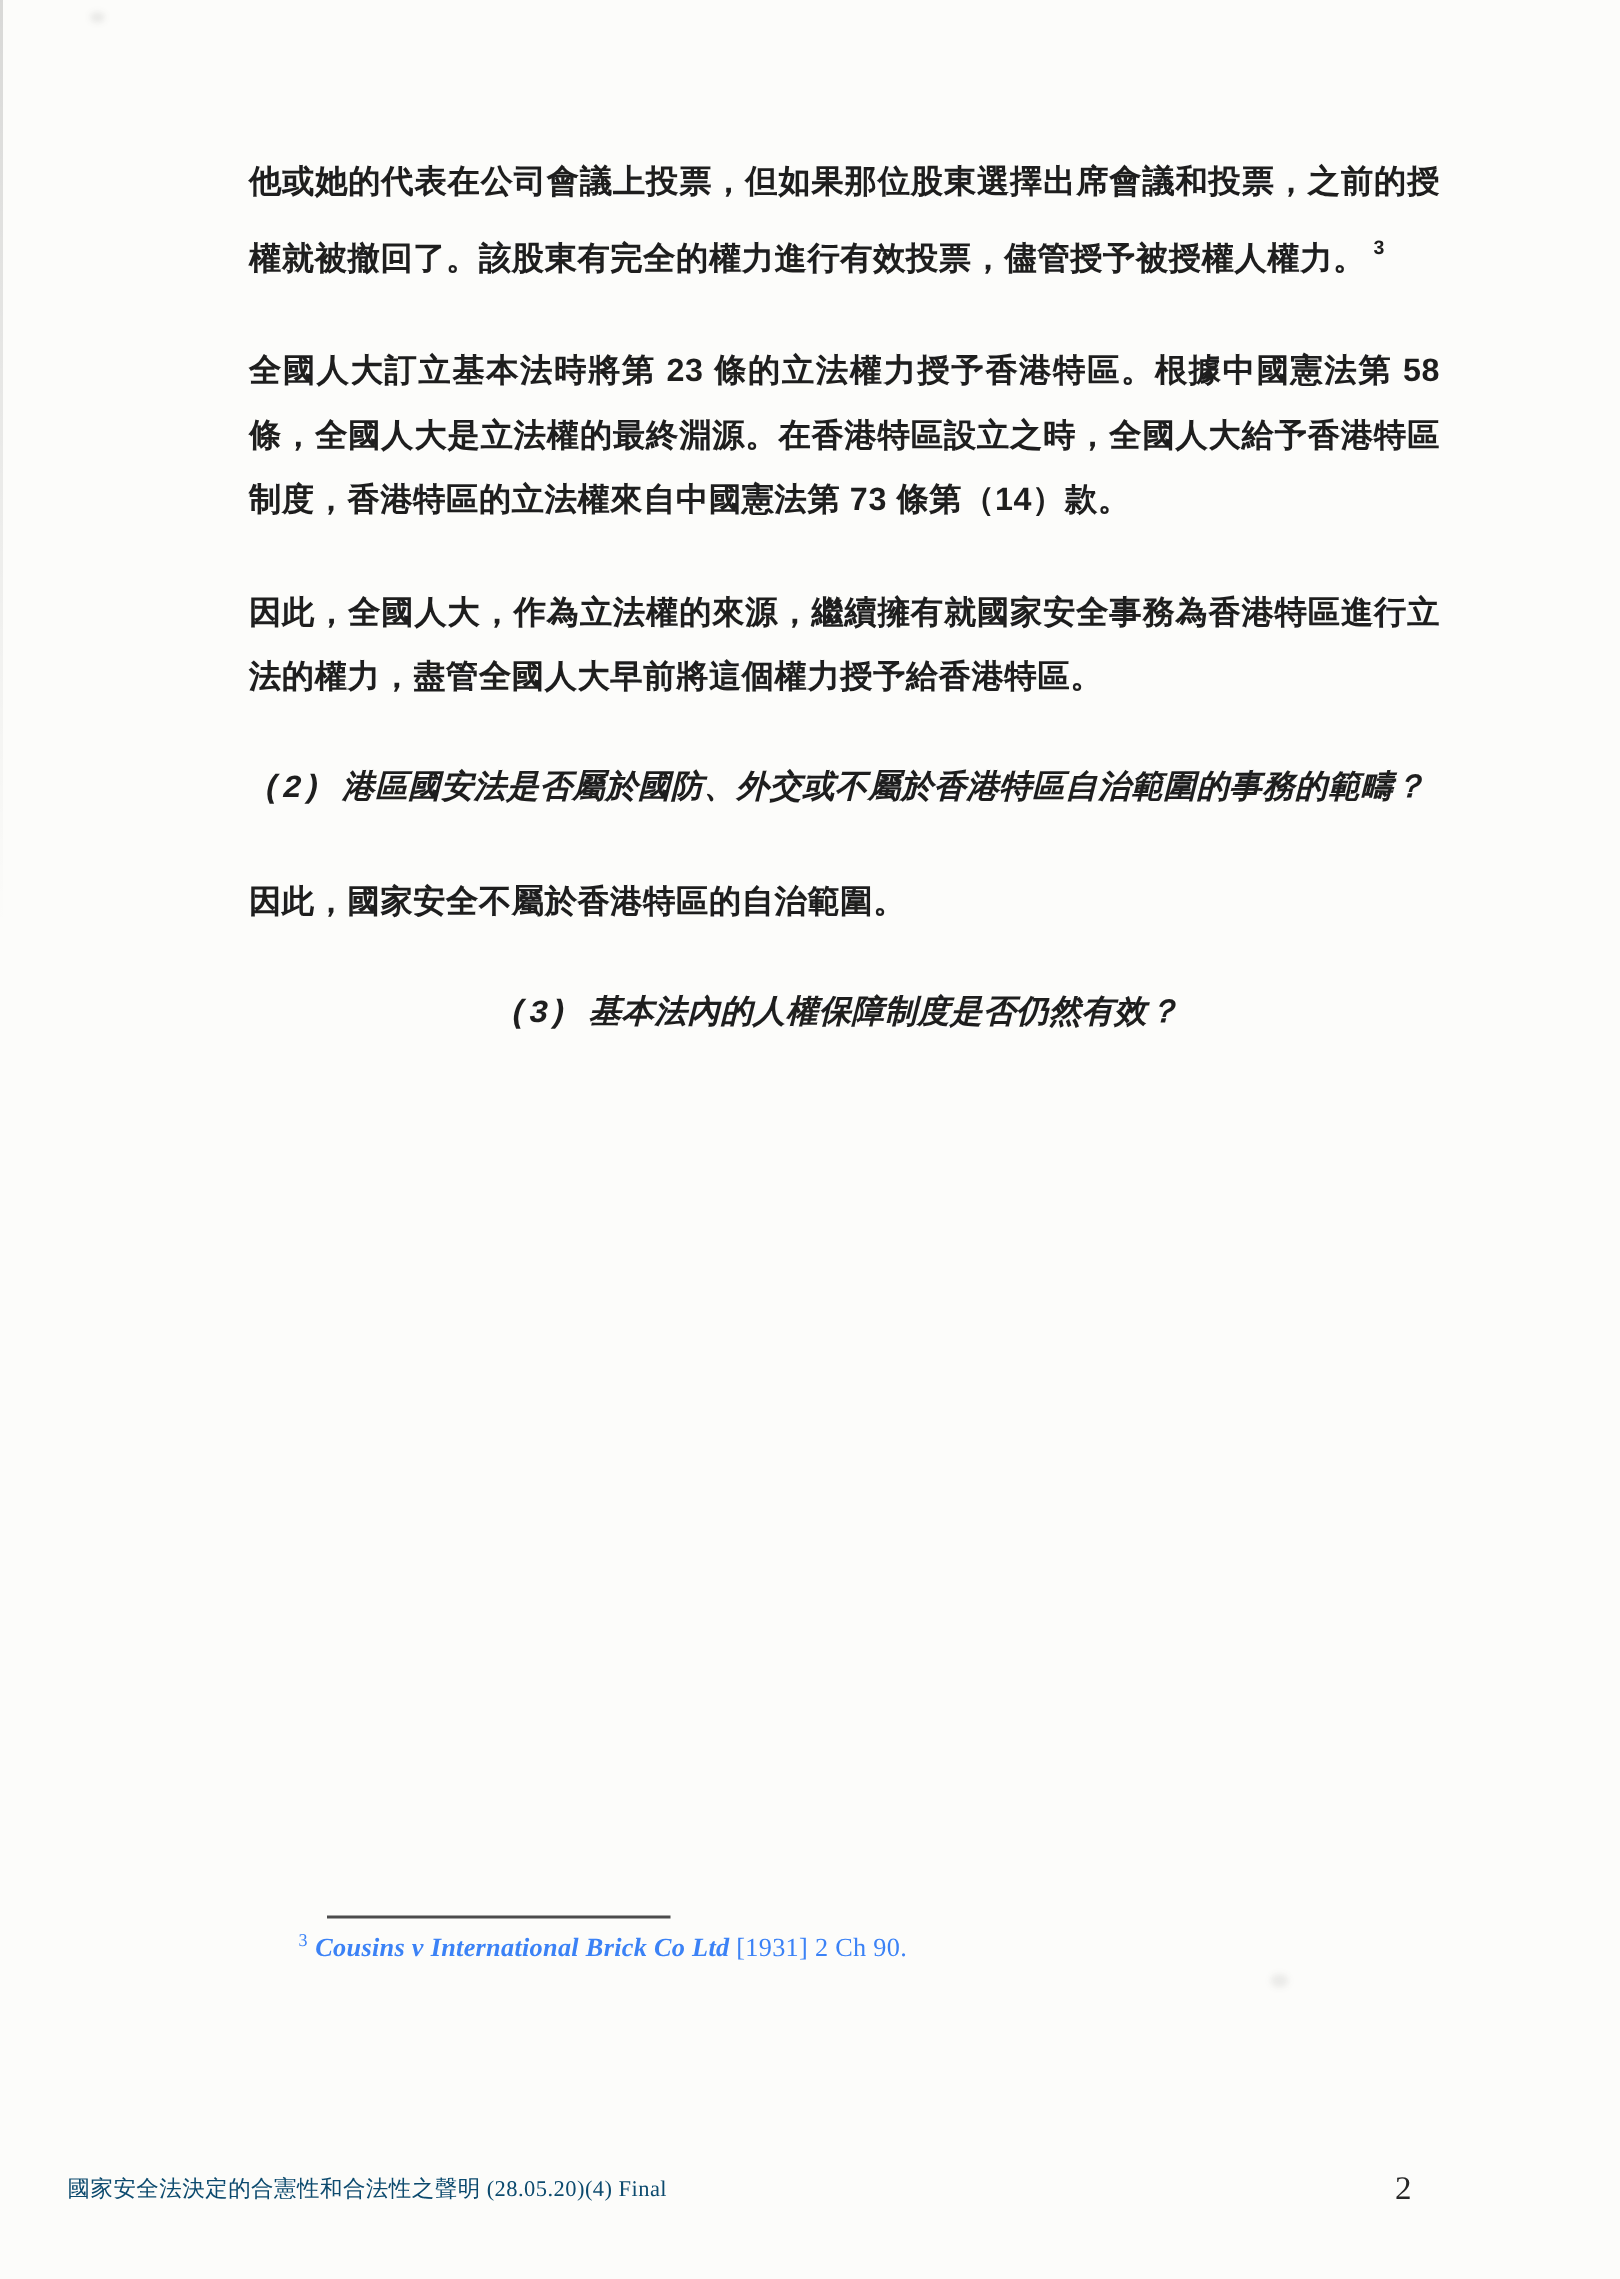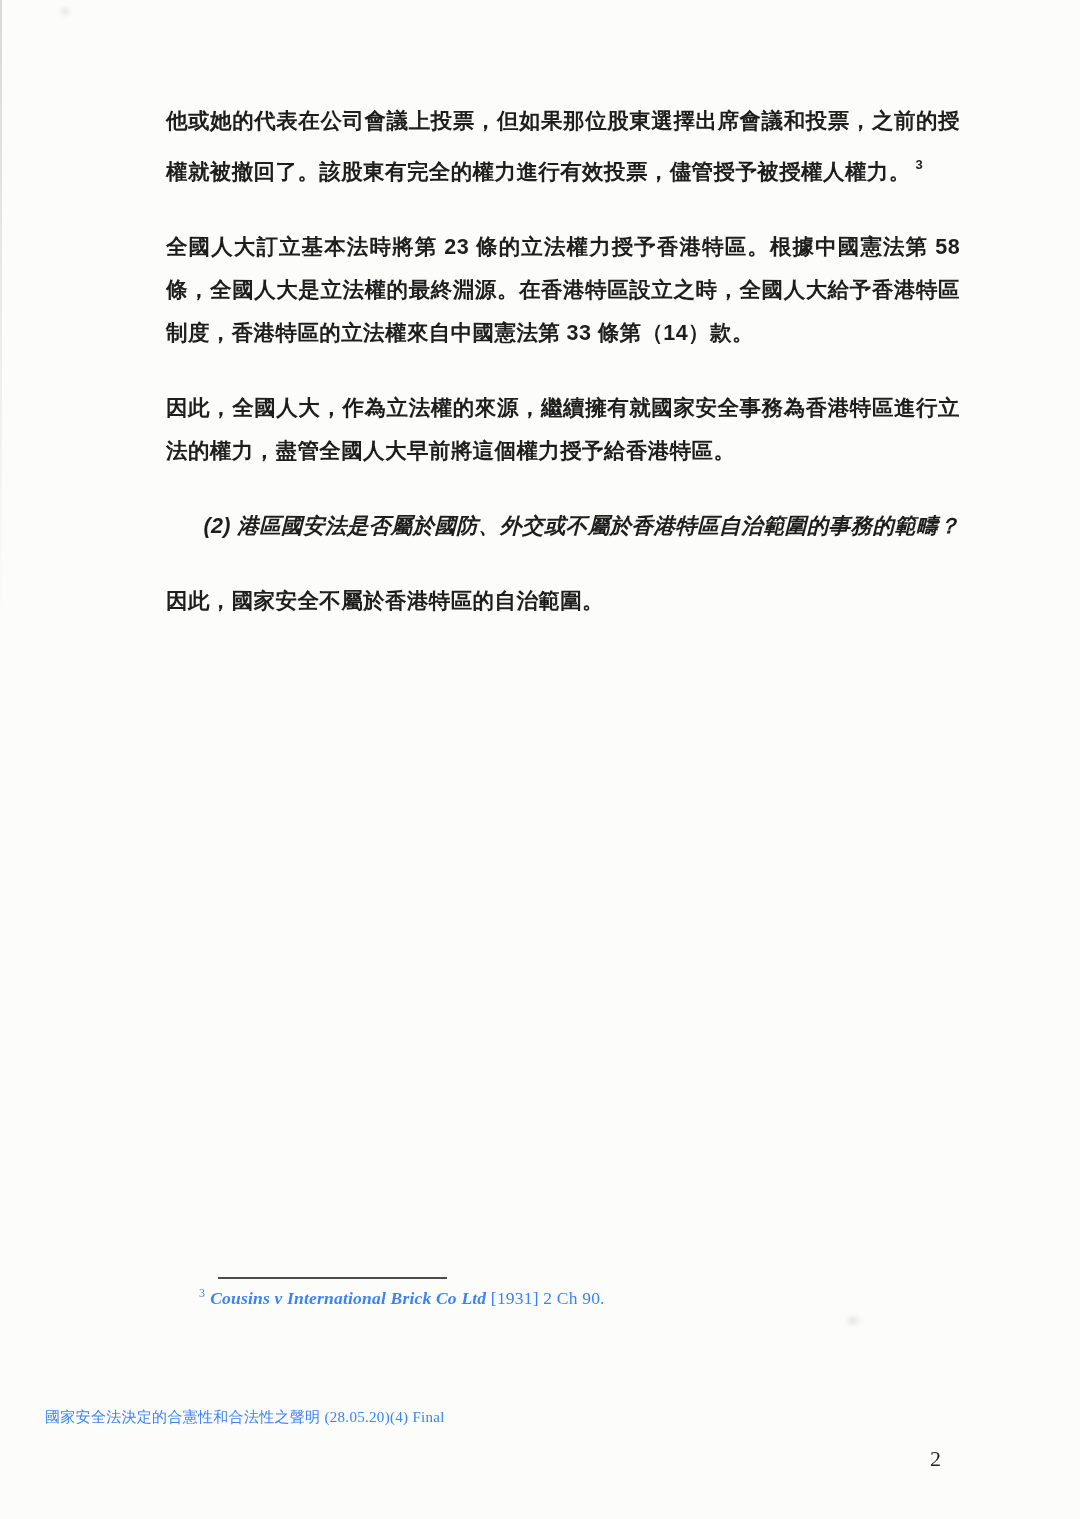--- a/index.html
+++ b/index.html
@@ -56,21 +56,22 @@
     font-size: 21.5px;
     line-height: 43px;
     letter-spacing: 0.4px;
     font-weight: 600;
     text-align: justify;
     text-justify: inter-ideograph;
     color: #1e1e1e;
   }
   .heading-para {
     font-style: italic;
-    text-align: right;
+    text-align: center;
+    font-family: Liberation Mono, monospace;
   }
   .fn-ref {
     font-size: 13px;
     vertical-align: 10px;
     margin-left: 5px;
     font-weight: 600;
   }
 
   .footnote-rule {
     position: absolute;
@@ -95,24 +96,24 @@
     margin-right: 5px;
   }
   .footnote .case-name {
     font-style: italic;
     font-weight: 600;
   }
 
   .footer-left {
     position: absolute;
     left: 45px;
-    top: 1408px;
+    top: 1450px;
     font-family: "Liberation Serif", "DejaVu Serif", serif;
     font-size: 15px;
-    color: #3b82f6;
+    color: #0c4a6e;
     letter-spacing: 0.3px;
   }
   .footer-page-num {
     position: absolute;
     left: 930px;
     top: 1446px;
     font-family: "Liberation Serif", "DejaVu Serif", serif;
     font-size: 22px;
     color: #262626;
   }
@@ -123,30 +124,31 @@
 <div class="page">
 
   <div class="scan-edge-left"></div>
   <div class="scan-smudge-top"></div>
   <div class="scan-smudge-right"></div>
 
   <div class="content">
 
     <p class="body-para"><span>他或她的代表在公司會議上投票，但如果那位股東選擇出席會議和投票，之前的授權就被撤回了。該股東有完全的權力進行有效投票，儘管授予被授權人權力。</span><sup class="fn-ref">3</sup></p>
 
-    <p class="body-para">全國人大訂立基本法時將第 23 條的立法權力授予香港特區。根據中國憲法第 58 條，全國人大是立法權的最終淵源。在香港特區設立之時，全國人大給予香港特區制度，香港特區的立法權來自中國憲法第 33 條第（14）款。</p>
+    <p class="body-para">全國人大訂立基本法時將第 23 條的立法權力授予香港特區。根據中國憲法第 58 條，全國人大是立法權的最終淵源。在香港特區設立之時，全國人大給予香港特區制度，香港特區的立法權來自中國憲法第 73 條第（14）款。</p>
 
 
     <p class="body-para">因此，全國人大，作為立法權的來源，繼續擁有就國家安全事務為香港特區進行立法的權力，盡管全國人大早前將這個權力授予給香港特區。</p>
 
     <p class="heading-para">(2) 港區國安法是否屬於國防、外交或不屬於香港特區自治範圍的事務的範疇？</p>
 
 
     <p class="body-para">因此，國家安全不屬於香港特區的自治範圍。</p>
 
+    <p class="heading-para">(3) 基本法內的人權保障制度是否仍然有效？</p>
 
 
   </div>
 
   <div class="footnote-rule"></div>
 
   <div class="footnote"><sup>3</sup><span class="case-name">Cousins v International Brick Co Ltd</span><span> [1931] 2 Ch 90.</span></div>
 
   <div class="footer-left">國家安全法決定的合憲性和合法性之聲明 (28.05.20)(4) Final</div>
 

